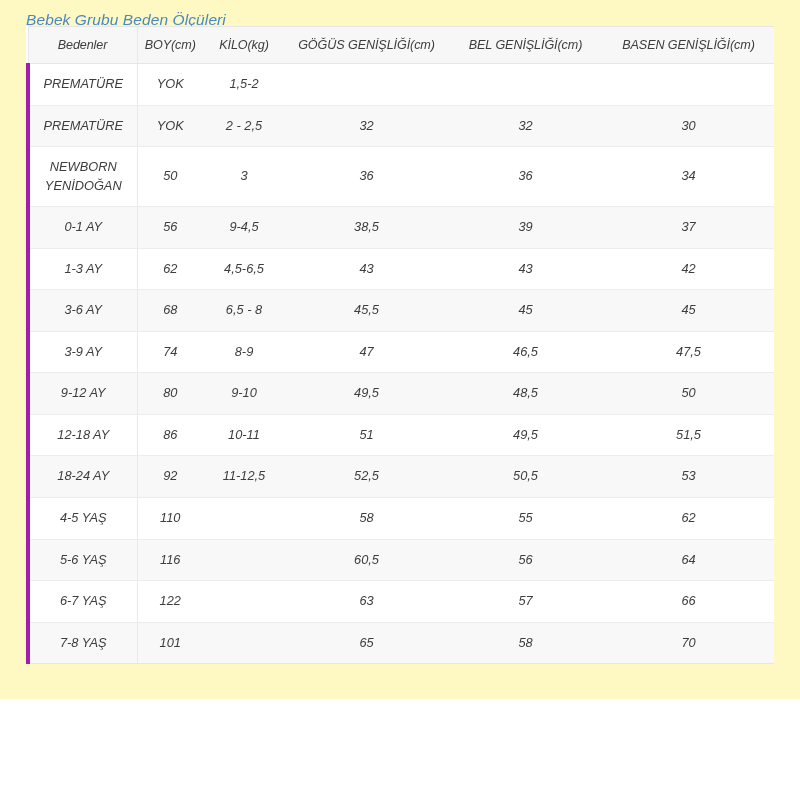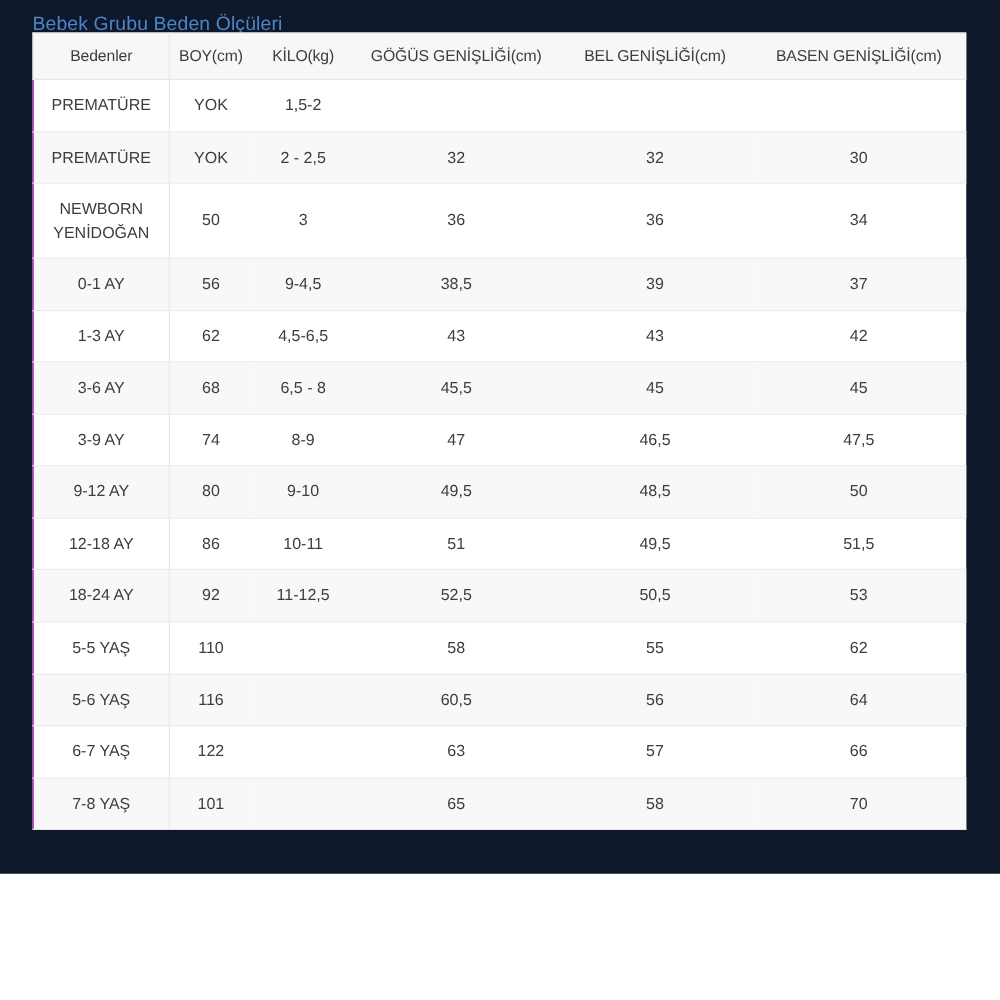--- a/index.html
+++ b/index.html
@@ -12,21 +12,22 @@
     height: 800px;
     font-family: "Liberation Sans", sans-serif;
     color: #404040;
     overflow: hidden;
   }
 
   .page {
     position: relative;
     width: 800px;
     height: 699px;
-    background: #0f172a;
+    background: #fef9c3;
+    font-style: italic;
   }
 
   .title {
     position: absolute;
     left: 26px;
     top: 11px;
     font-size: 15.5px;
     color: #4a86c8;
     letter-spacing: 0.1px;
     white-space: nowrap;
@@ -73,21 +74,21 @@
   tbody td {
     font-size: 12.8px;
     color: #3d3d3d;
     text-align: center;
     padding: 11px 2px 11px 2px;
     border-bottom: 1px solid #ededed;
     line-height: 1.45;
     white-space: nowrap;
   }
   tbody td.td-beden {
-    border-left: 1px solid #a21caf;
+    border-left: 4px solid #a21caf;
     border-right: 1px solid #e8e8e8;
     white-space: normal;
   }
   tbody tr.alt td {
     background: #f8f8f8;
   }
   tbody tr:last-child td {
     border-bottom: 1px solid #e6e6e6;
     text-align: center;
   }
@@ -198,21 +199,21 @@
           </tr>
           <tr class="alt">
             <td class="td-beden">18-24 AY</td>
             <td>92</td>
             <td>11-12,5</td>
             <td>52,5</td>
             <td>50,5</td>
             <td>53</td>
           </tr>
           <tr>
-            <td class="td-beden">5-5 YAŞ</td>
+            <td class="td-beden">4-5 YAŞ</td>
             <td>110</td>
             <td></td>
             <td>58</td>
             <td>55</td>
             <td>62</td>
           </tr>
           <tr class="alt">
             <td class="td-beden">5-6 YAŞ</td>
             <td>116</td>
             <td></td>

